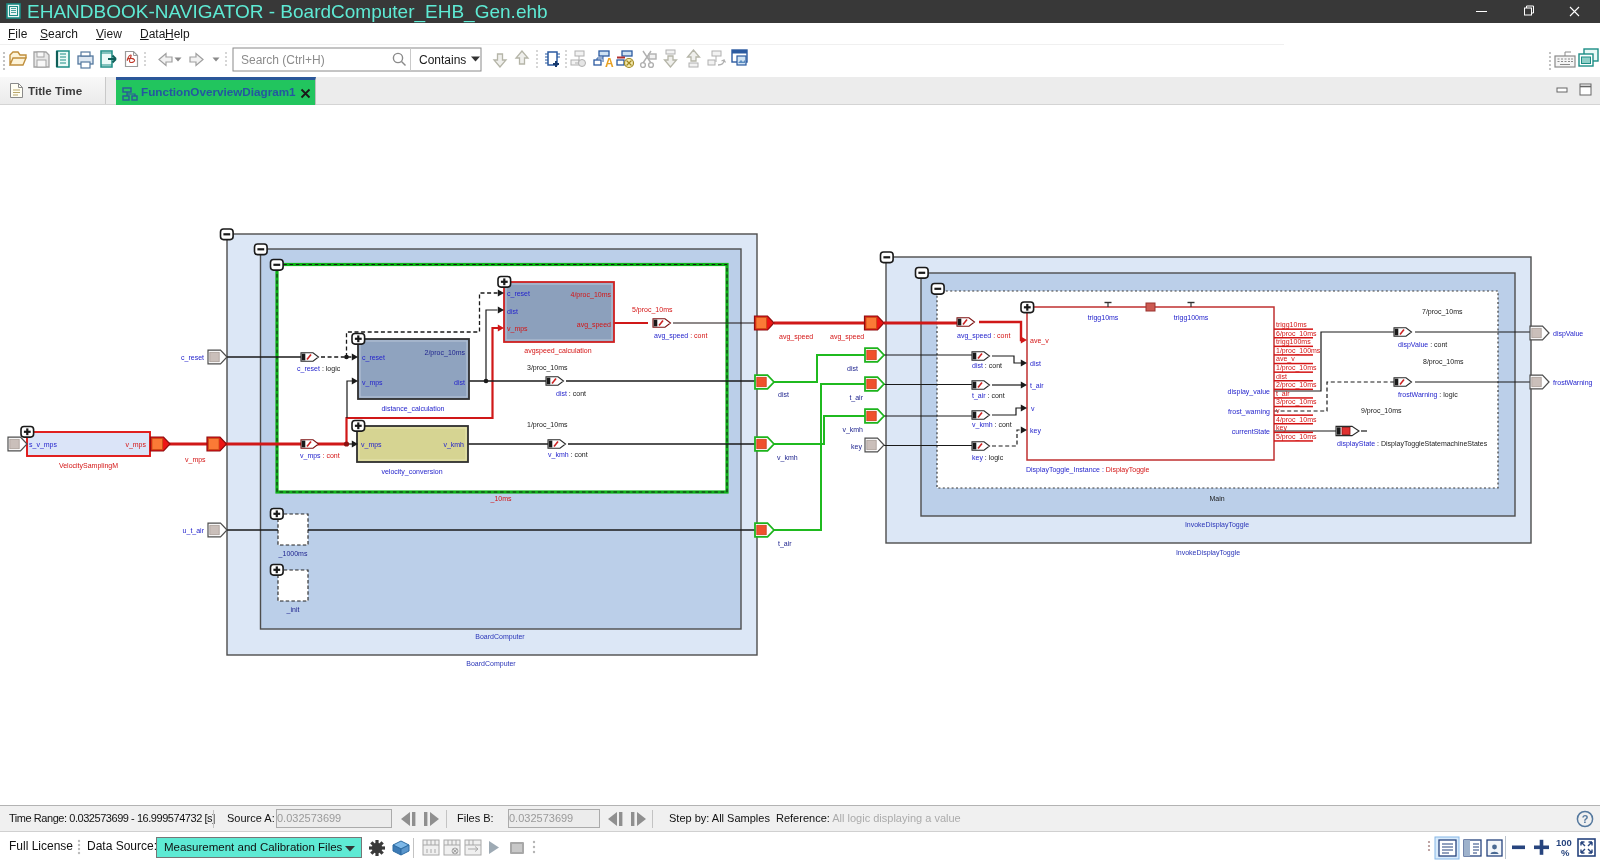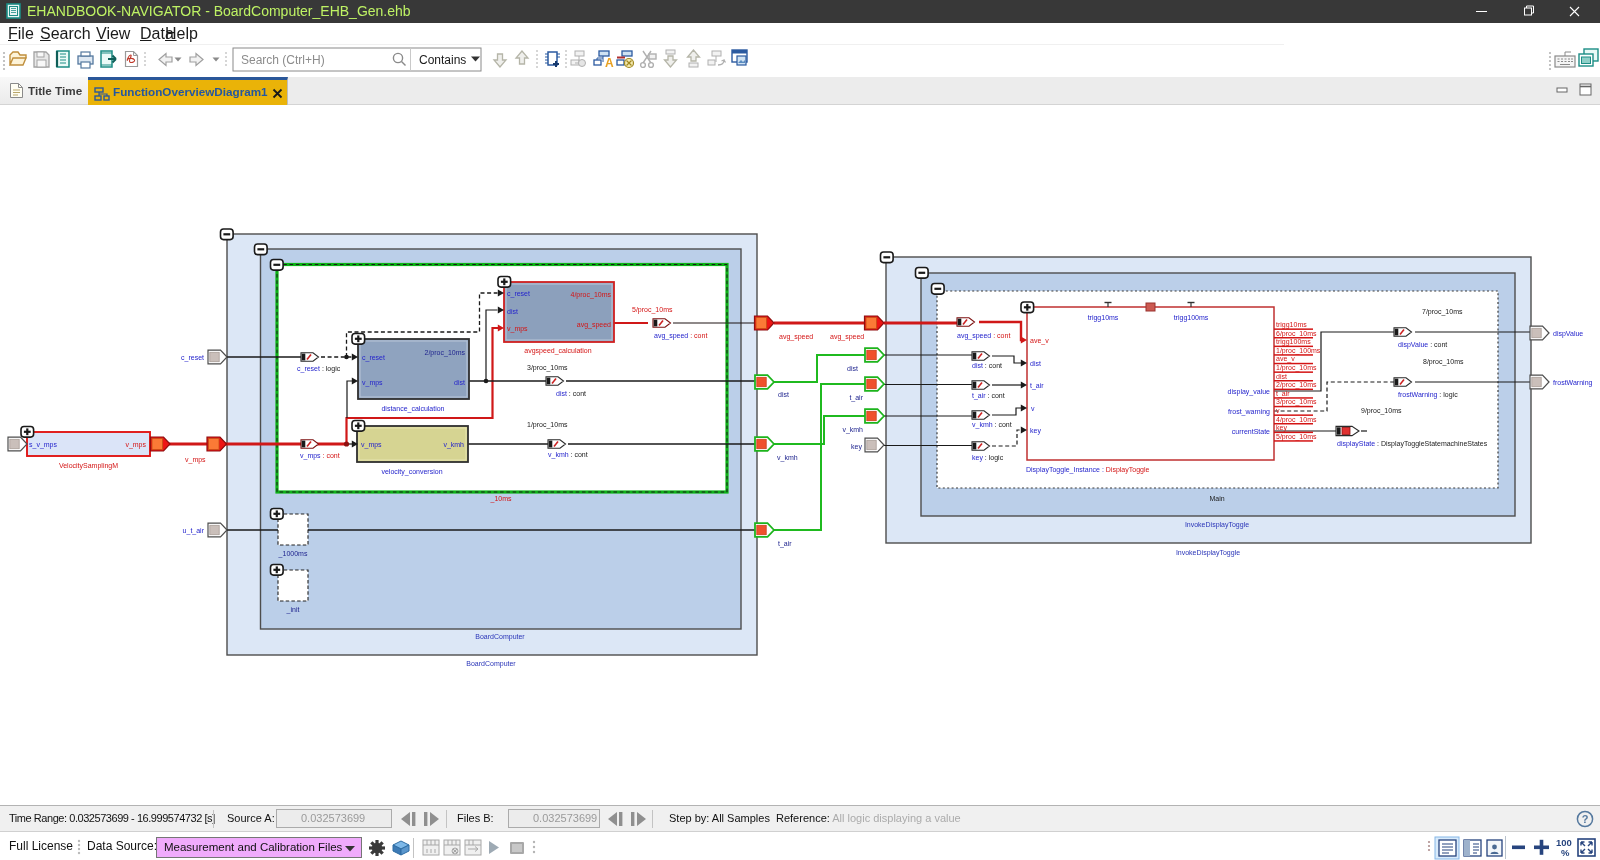--- a/index.html
+++ b/index.html
@@ -1,33 +1,33 @@
 <!DOCTYPE html>
 <html><head>
 <meta charset="utf-8">
 <style>
 html,body{margin:0;padding:0}
 body{width:1600px;height:860px;position:relative;overflow:hidden;background:#fff;
   font-family:"Liberation Sans",sans-serif;-webkit-font-smoothing:antialiased}
 .abs{position:absolute}
 #titlebar{left:0;top:0;width:1600px;height:23px;background:#383838;z-index:30}
-#titlebar .ttl{left:27px;top:0;height:23px;line-height:23px;color:#bef264;font-size:14px}
+#titlebar .ttl{left:27px;top:0;height:23px;line-height:23px;color:#5eead4;font-size:19px}
 #menubar{left:0;top:23px;width:1600px;height:21px;background:#fff;z-index:30}
-.mi{top:2px;height:18px;line-height:18px;font-size:16px;color:#1a1a1a}
+.mi{top:2px;height:18px;line-height:18px;font-size:12px;color:#1a1a1a}
 .mi u{text-decoration:underline}
 #toolbar{left:0;top:44px;width:1284px;height:33px;background:#fff;z-index:30;border-top:1px solid #f0f0f0}
 #tabbar{left:0;top:77px;width:1600px;height:28px;background:#ececec;border-bottom:1px solid #d4d4d4;z-index:30;box-sizing:border-box}
 .tab1{left:0;top:0;width:106px;height:27px;background:linear-gradient(#f8f8f8,#ebebeb);border-right:1px solid #c9c9c9;box-sizing:border-box}
 .tab1 .tx{left:28px;top:7px;font-size:11.7px;font-weight:bold;color:#3c3c3c}
-.tab2{left:88px;top:0;width:200px;height:28px;background:#eab308;border-top:3px solid #2a5799;border-right:1px solid #bdbdbd;box-sizing:border-box}
+.tab2{left:116px;top:0;width:200px;height:28px;background:#22c55e;border-top:3px solid #2a5799;border-right:1px solid #bdbdbd;box-sizing:border-box}
 .tab2 .tx{left:25px;top:5px;font-size:11.7px;font-weight:bold;color:#2457a0}
 #status1{left:0;top:805px;width:1600px;height:26px;background:#f0f0f0;border-top:1px solid #b3b3b3;z-index:30;box-sizing:border-box}
 #status1 .t{top:6px;font-size:11px;color:#111}
 .vsep{width:1px;background:#c3c3c3}
-.inp{height:19px;background:#ececec;border:1px solid #ababab;box-sizing:border-box;font-size:11px;color:#9a9a9a;line-height:17px;padding-left:24px}
+.inp{height:19px;background:#ececec;border:1px solid #ababab;box-sizing:border-box;font-size:11px;color:#9a9a9a;line-height:17px;padding-left:0}
 #status2{left:0;top:831px;width:1600px;height:29px;background:#fff;border-top:1px solid #d0d0d0;z-index:30;box-sizing:border-box}
 #status2 .t{top:7px;font-size:12px;color:#111}
 </style>
 </head>
 <body>
 
 <div id="titlebar" class="abs">
   <svg class="abs" style="left:6px;top:3px" width="17" height="17" viewBox="0 0 17 17">
     <rect x="1" y="1" width="13" height="14" fill="#e9f5f3" stroke="#1c8d85" stroke-width="1.6"></rect>
     <rect x="3.5" y="3.5" width="8" height="9" fill="none" stroke="#1c8d85" stroke-width="1"></rect>
@@ -550,21 +550,21 @@
 
 <div id="status2" class="abs">
   <div class="abs t" style="left:9px">Full License</div>
   <svg class="abs" style="left:77px;top:7px" width="4" height="16" viewBox="0 0 4 16">
     <circle cx="2" cy="2" r="1.2" fill="#bbb"></circle>
       <circle cx="2" cy="6" r="1.2" fill="#bbb"></circle>
     <circle cx="2" cy="10" r="1.2" fill="#bbb"></circle>
       <circle cx="2" cy="14" r="1.2" fill="#bbb"></circle>
   </svg>
   <div class="abs t" style="left:87px">Data Source:</div>
-  <div class="abs" style="left:156px;top:5px;width:206px;height:21px;border:1px solid #767676;background:#f0abfc;box-sizing:border-box">
+  <div class="abs" style="left:156px;top:5px;width:206px;height:21px;border:1px solid #767676;background:#5eead4;box-sizing:border-box">
     <div class="abs" style="left:7px;top:3px;font-size:11.5px;color:#111">Measurement and Calibration Files</div>
     <svg class="abs" style="right:6px;top:8px" width="10" height="6" viewBox="0 0 10 6">
         <path d="M0 0h10L5 5.5z" fill="#333"></path>
       </svg>
   </div>
   <svg class="abs" style="left:366px;top:5px" width="180" height="22" viewBox="0 0 180 22">
 
     <g transform="translate(11,11)" fill="#3a3a3a">
       <circle r="5.2"></circle>
         <circle r="2.2" fill="#fff"></circle>

